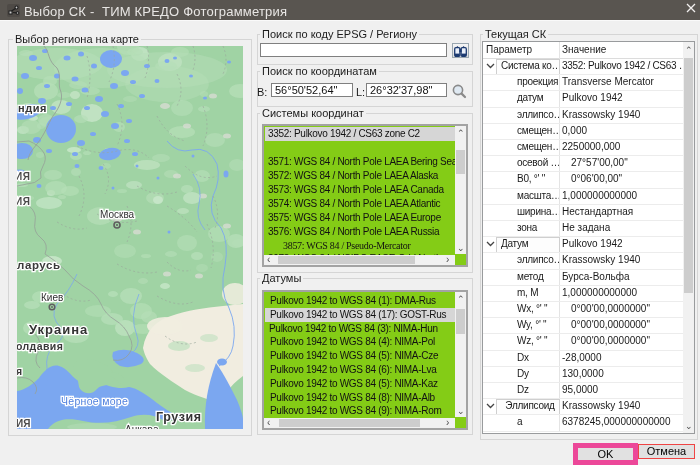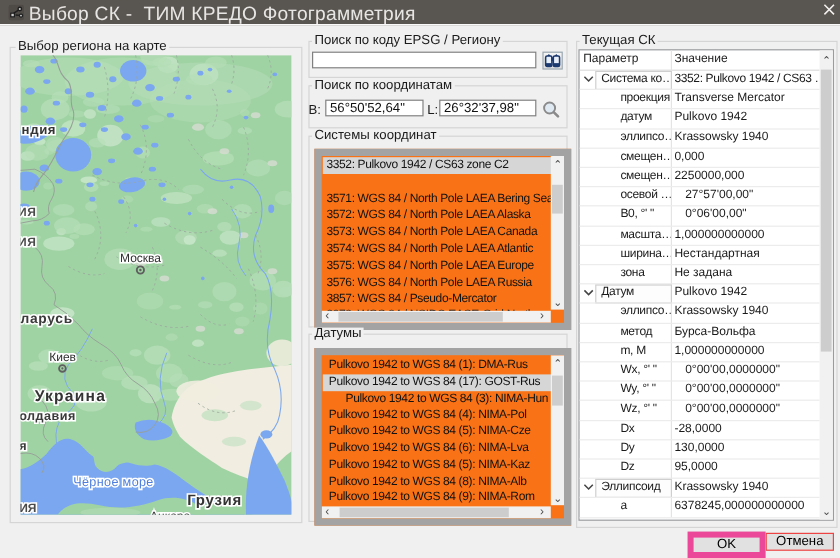--- a/index.html
+++ b/index.html
@@ -1,23 +1,23 @@
 <!DOCTYPE html>
 <html><head><meta charset="utf-8">
 <style>
   html,body{margin:0;padding:0;}
   body{width:700px;height:465px;overflow:hidden;font-family:"Liberation Sans",sans-serif;background:#f0f0f0;position:relative;}
   .abs{position:absolute;}
   #titlebar{left:0;top:0;width:700px;height:20px;background:#595550;border-bottom:1px solid #fafafa;}
-  #title{left:24px;top:4px;color:#e8e6e4;font-size:16px;letter-spacing:.2px;}
+  #title{left:24px;top:4px;color:#e8e6e4;font-size:13px;letter-spacing:.2px;}
   .group{border:1px solid #d5d5d5;}
   .glbl{position:absolute;top:-6px;left:2px;background:#f0f0f0;padding:0 2px;font-size:11px;color:#1b1b1b;white-space:nowrap;line-height:11px;height:11px;}
   .inp{background:#fff;border:1px solid #7f7f7f;font-size:11px;color:#111;line-height:12px;}
   .lbl{font-size:11px;color:#1b1b1b;}
-  .list{background:#f97316;border:6px solid #a3a3a3;overflow:hidden;}
+  .list{background:#84cc16;border:2px solid #a3a3a3;overflow:hidden;}
   .li{position:absolute;left:1px;width:188px;height:14px;font-size:10px;color:#121212;white-space:nowrap;overflow:hidden;line-height:14px;letter-spacing:-0.3px;}
   .sel{background:#d6d6d6;}
   .vsb{position:absolute;background:#f1f1f1;}
   .hsb{position:absolute;background:#f1f1f1;}
   .thumb{position:absolute;background:#cdcdcd;}
   .sbarrow{position:absolute;color:#4d4d4d;font-size:9px;line-height:9px;}
   #tbl{background:#fff;border:1px solid #999b9d;}
   .cell{position:absolute;font-size:10px;color:#1a1a1a;white-space:nowrap;line-height:16px;}
   .rowline{position:absolute;left:0;height:1px;background:#ececec;}
   .btn{position:absolute;background:#e1e1e1;font-size:11px;color:#000;text-align:center;}
@@ -307,39 +307,39 @@
   <span class="glbl">Системы координат</span>
 </div>
 <div class="abs list" id="lb1" style="left:262px;top:124px;width:202px;height:139px;">
     <div class="li sel" style="top:1px;width:190px;padding-left:3px;">3352: Pulkovo 1942 / CS63 zone C2</div>
 <div class="li" style="top:29px;width:190px;padding-left:3px;">3571: WGS 84 / North Pole LAEA Bering Sea</div>
 <div class="li" style="top:43px;width:190px;padding-left:3px;">3572: WGS 84 / North Pole LAEA Alaska</div>
 <div class="li" style="top:57px;width:190px;padding-left:3px;">3573: WGS 84 / North Pole LAEA Canada</div>
 <div class="li" style="top:71px;width:190px;padding-left:3px;">3574: WGS 84 / North Pole LAEA Atlantic</div>
 <div class="li" style="top:85px;width:190px;padding-left:3px;">3575: WGS 84 / North Pole LAEA Europe</div>
 <div class="li" style="top:99px;width:190px;padding-left:3px;">3576: WGS 84 / North Pole LAEA Russia</div>
-<div class="li" style="top:113px;width:190px;padding-left:3px;">3857: WGS 84 / Pseudo-Mercator</div>
+<div class="li" style="top:113px;width:190px;padding-left:18px;font-family:Liberation Serif, serif;">3857: WGS 84 / Pseudo-Mercator</div>
 <div class="li" style="top:126px;width:190px;padding-left:3px;">3973: WGS 84 / NSIDC EASE-Grid North</div>
 <div class="vsb" style="left:191px;top:0;width:11px;height:128px;"></div>
 <div class="thumb" style="left:192px;top:24px;width:9px;height:24px;"></div>
 <div class="sbarrow" style="left:193px;top:3px;">⌃</div>
 <div class="sbarrow" style="left:193px;top:118px;">⌄</div>
 <div class="hsb" style="left:0;top:129px;width:191px;height:10px;"></div>
 <div class="thumb" style="left:14px;top:130px;width:137px;height:8px;"></div>
 <div class="sbarrow" style="left:3px;top:129px;font-size:10px;">‹</div>
 <div class="sbarrow" style="left:182px;top:129px;font-size:10px;">›</div>
   </div>
 
 <div class="abs group" style="left:257px;top:278px;width:214px;height:155px;">
   <span class="glbl">Датумы</span>
 </div>
 <div class="abs list" id="lb2" style="left:262px;top:290px;width:202px;height:136px;">
     <div class="li" style="top:2px;width:190px;padding-left:5px;">Pulkovo 1942 to WGS 84 (1): DMA-Rus</div>
 <div class="li sel" style="top:15.8px;width:190px;padding-left:5px;">Pulkovo 1942 to WGS 84 (17): GOST-Rus</div>
-<div class="li" style="top:29.6px;width:190px;padding-left:19px;">Pulkovo 1942 to WGS 84 (3): NIMA-Hun</div>
+<div class="li" style="top:29.6px;width:190px;padding-left:4px;">Pulkovo 1942 to WGS 84 (3): NIMA-Hun</div>
 <div class="li" style="top:43.400000000000006px;width:190px;padding-left:5px;">Pulkovo 1942 to WGS 84 (4): NIMA-Pol</div>
 <div class="li" style="top:57.2px;width:190px;padding-left:5px;">Pulkovo 1942 to WGS 84 (5): NIMA-Cze</div>
 <div class="li" style="top:71.0px;width:190px;padding-left:5px;">Pulkovo 1942 to WGS 84 (6): NIMA-Lva</div>
 <div class="li" style="top:84.8px;width:190px;padding-left:5px;">Pulkovo 1942 to WGS 84 (5): NIMA-Kaz</div>
 <div class="li" style="top:98.6px;width:190px;padding-left:5px;">Pulkovo 1942 to WGS 84 (8): NIMA-Alb</div>
 <div class="li" style="top:112.39999999999999px;width:190px;padding-left:5px;">Pulkovo 1942 to WGS 84 (9): NIMA-Rom</div>
 <div class="vsb" style="left:191px;top:0;width:11px;height:125px;"></div>
 <div class="thumb" style="left:192px;top:17px;width:9px;height:25px;"></div>
 <div class="sbarrow" style="left:193px;top:3px;">⌃</div>
 <div class="sbarrow" style="left:193px;top:115px;">⌄</div>
@@ -425,21 +425,21 @@
 <div class="cell" style="left:34px;top:323.8px;width:42px;overflow:hidden;letter-spacing:-0.25px;">Dy</div>
 <div class="cell" style="left:79px;top:323.8px;width:120px;overflow:hidden;">130,0000</div>
 <div class="rowline" style="top:340.0px;width:200px;"></div>
 <div class="cell" style="left:34px;top:340.0px;width:42px;overflow:hidden;letter-spacing:-0.25px;">Dz</div>
 <div class="cell" style="left:79px;top:340.0px;width:120px;overflow:hidden;">95,0000</div>
 <div class="rowline" style="top:356.2px;width:200px;"></div>
 <svg class="abs" style="left:3px;top:361.2px" width="9" height="6" viewBox="0 0 9 6">
       <path d="M1,1 L4.5,4.5 L8,1" stroke="#444" stroke-width="1.3" fill="none"></path>
     </svg>
 <div class="abs" style="left:13px;top:357.2px;width:62px;height:14px;border:1px solid #cfcfcf;background:#fdfdfd;"></div>
-<div class="cell" style="left:18px;top:356.2px;width:58px;overflow:hidden;letter-spacing:-0.25px;">Эллипсоид</div>
+<div class="cell" style="left:18px;top:356.2px;width:58px;overflow:hidden;letter-spacing:-0.25px;text-align:center;">Эллипсоид</div>
 <div class="cell" style="left:79px;top:356.2px;width:120px;overflow:hidden;">Krassowsky 1940</div>
 <div class="rowline" style="top:372.4px;width:200px;"></div>
 <div class="cell" style="left:34px;top:372.4px;width:42px;overflow:hidden;letter-spacing:-0.25px;">a</div>
 <div class="cell" style="left:79px;top:372.4px;width:120px;overflow:hidden;">6378245,000000000000</div>
 <div class="rowline" style="top:388.6px;width:200px;"></div>
 <div class="vsb" style="left:200px;top:0;width:11px;height:391px;"></div>
 <div class="thumb" style="left:201px;top:16px;width:9px;height:235px;"></div>
 <div class="sbarrow" style="left:202px;top:4px;">⌃</div>
 <div class="sbarrow" style="left:202px;top:380px;">⌄</div>
   </div>

